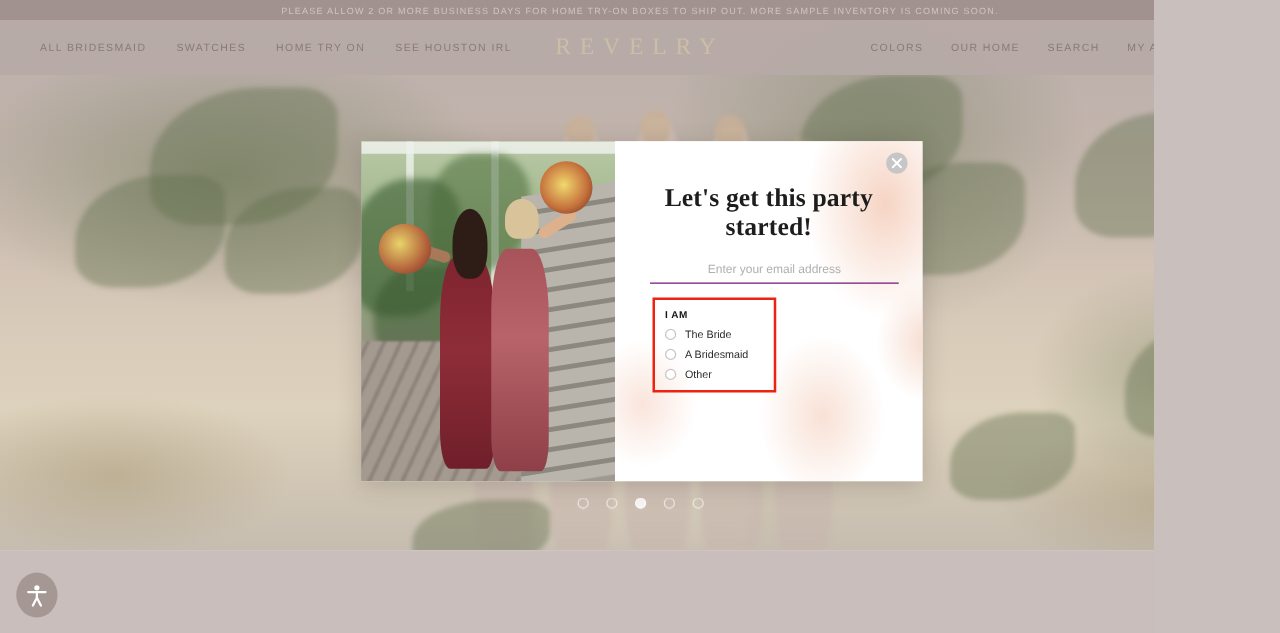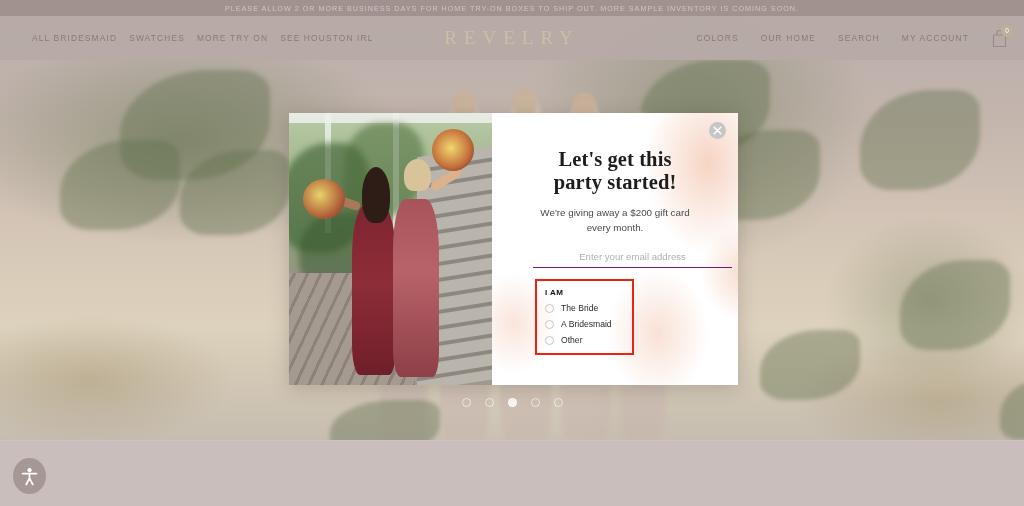--- a/index.html
+++ b/index.html
@@ -3,21 +3,21 @@
 <meta charset="utf-8">
 <style>
   * { box-sizing: border-box; margin: 0; padding: 0; }
   html, body {
     width: 1024px; height: 506px;
     overflow: hidden;
     font-family: "Liberation Sans", sans-serif;
     background: #c9bfbc;
   }
 
-  #page { position: relative; width: 1024px; height: 506px; overflow: hidden; text-decoration: underline; }
+  #page { position: relative; width: 923px; height: 506px; overflow: hidden; text-decoration: underline; }
 
   
   .hero {
     position: absolute; left: 0; top: 0; width: 1024px; height: 440px;
     background:
       radial-gradient(ellipse 320px 150px at 180px 140px, rgba(104,118,82,.50), rgba(104,118,82,0) 70%),
       radial-gradient(ellipse 240px 200px at 700px 120px, rgba(104,118,82,.42), rgba(104,118,82,0) 72%),
       radial-gradient(ellipse 150px 120px at 930px 300px, rgba(104,118,82,.34), rgba(104,118,82,0) 70%),
       radial-gradient(ellipse 200px 90px at 90px 380px, rgba(150,132,90,.35), rgba(150,132,90,0) 72%),
       radial-gradient(ellipse 200px 90px at 940px 400px, rgba(150,132,90,.35), rgba(150,132,90,0) 72%),
@@ -89,21 +89,21 @@
     font-size: 7.2px; letter-spacing: 1.0px; color: #cfc4c2;
     white-space: nowrap;
   }
 
   
   .navbar {
     position: absolute; left: 0; top: 16px; width: 1024px; height: 44px;
     background: rgba(183,170,167,.93);
     display: flex; align-items: center;
   }
-  .nav-left { position: absolute; left: 32px; display: flex; gap: 12px; align-items: center; }
+  .nav-left { position: absolute; left: 32px; display: flex; gap: 24px; align-items: center; }
   .nav-right { position: absolute; right: 16px; display: flex; gap: 22px; align-items: center; }
   .nav-link {
     font-size: 8.4px; letter-spacing: 1.15px; color: #8a7a77;
     white-space: nowrap; cursor: pointer;
   }
   .logo {
     position: absolute; left: 0; width: 1024px; text-align: center;
     font-family: "Liberation Serif", serif;
     font-size: 19px; letter-spacing: 7px; color: #cdbda8;
     pointer-events: none;
@@ -156,21 +156,21 @@
 
   .close-btn {
     position: absolute; right: 12px; top: 9px;
     width: 17px; height: 17px; border-radius: 50%;
     background: #c6c6c6;
     display: flex; align-items: center; justify-content: center;
     cursor: pointer; z-index: 5;
   }
   .close-btn svg { display: block; }
 
-  .modal-content { position: relative; z-index: 2; padding: 0 41px; }
+  .modal-content { position: relative; z-index: 2; padding: 0 28px; }
 
   .modal-title {
     margin-top: 35px;
     text-align: center;
     font-family: "Liberation Serif", serif;
     font-size: 20.5px; font-weight: 700; color: #1d1d1d;
     letter-spacing: .1px;
   }
   .modal-sub {
     margin-top: 11px;
@@ -263,21 +263,21 @@
   <div class="lower"></div>
 
   <div class="announce">
     <span>PLEASE ALLOW 2 OR MORE BUSINESS DAYS FOR HOME TRY-ON BOXES TO SHIP OUT. MORE SAMPLE INVENTORY IS COMING SOON.</span>
   </div>
 
   <div class="navbar">
     <div class="nav-left">
       <div class="nav-link">ALL BRIDESMAID</div>
       <div class="nav-link">SWATCHES</div>
-      <div class="nav-link">MORE TRY ON</div>
+      <div class="nav-link">HOME TRY ON</div>
       <div class="nav-link">SEE HOUSTON IRL</div>
     </div>
 
     <div class="logo">REVELRY</div>
 
     <div class="nav-right">
       <div class="nav-link">COLORS</div>
       <div class="nav-link">OUR HOME</div>
       <div class="nav-link">SEARCH</div>
       <div class="nav-link">MY ACCOUNT</div>
@@ -342,21 +342,20 @@
       <div class="close-btn">
         <svg width="9" height="9" viewBox="0 0 9 9">
           <path d="M1.2 1.2 L7.8 7.8 M7.8 1.2 L1.2 7.8" stroke="#ffffff" stroke-width="1.5" stroke-linecap="round"></path>
         </svg>
       </div>
 
       <div class="modal-content">
         <div class="modal-title">Let's get this party started!</div>
 
         <div class="modal-sub">
-          <div>We're giving away a $200 gift card every month.</div>
         </div>
 
         <input class="email-field" type="text" placeholder="Enter your email address" style="">
 
         <div class="iam-box">
           <div class="iam-label">I AM</div>
 
           <div class="radio-row">
             <div class="radio-dot"></div>
             <div class="radio-text">The Bride</div>

